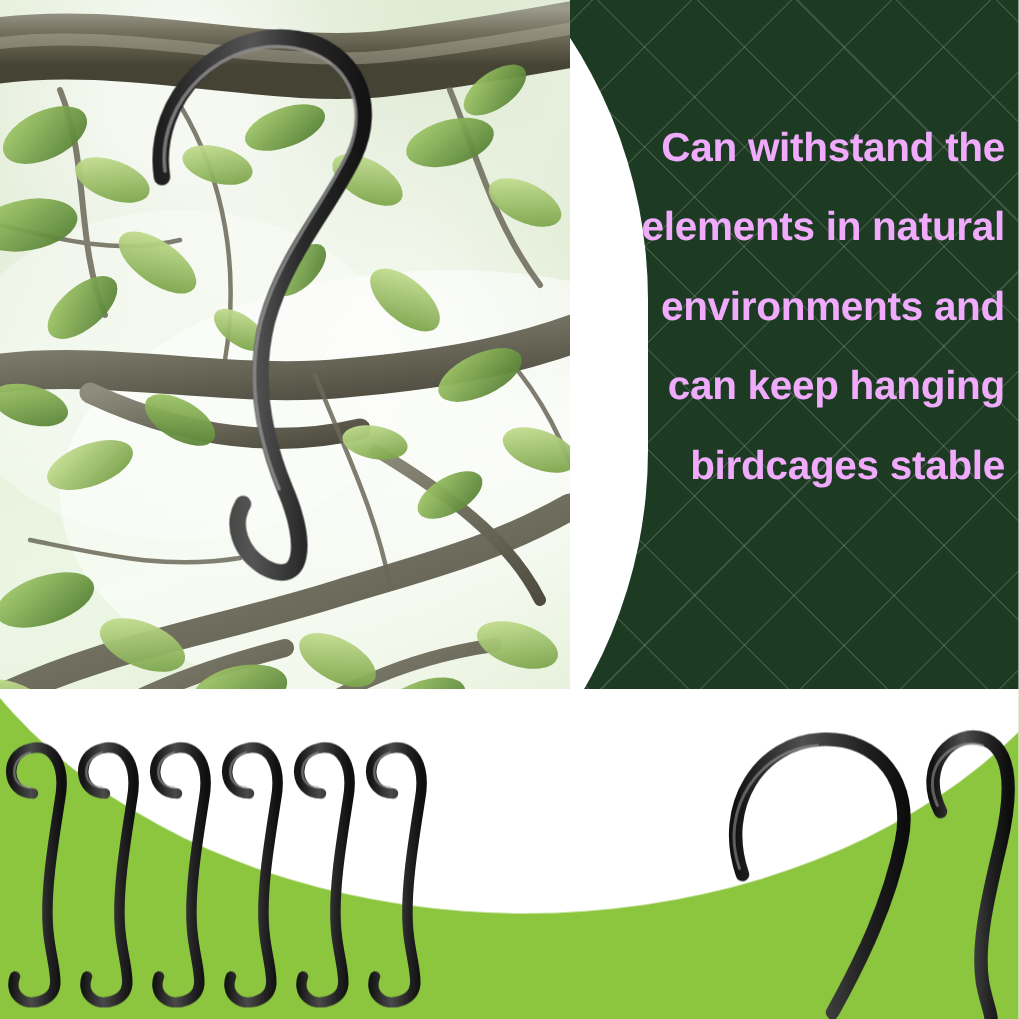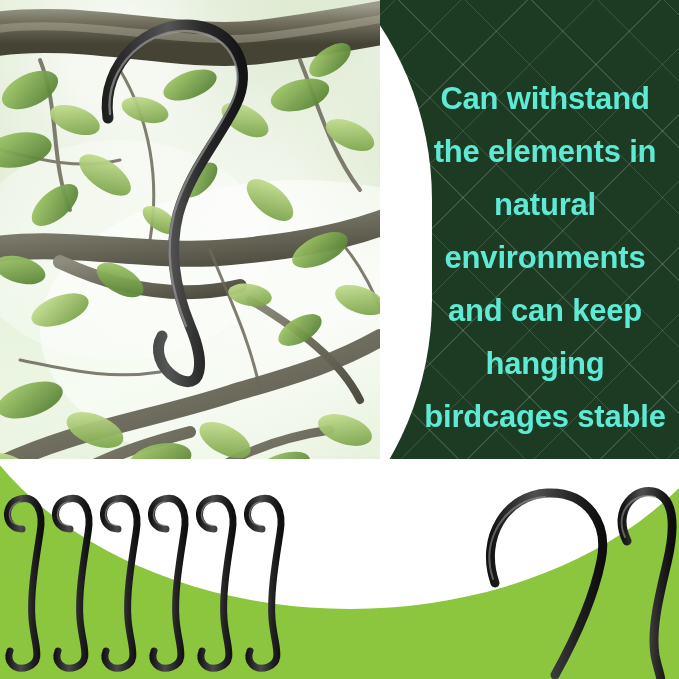--- a/index.html
+++ b/index.html
@@ -60,26 +60,26 @@
     width: 320px;
     height: 740px;
     background: #ffffff;
     border-radius: 0 420px 420px 0;
   }
   .panel-text {
     position: absolute;
     left: 40px;
     top: 72px;
     width: 250px;
-    color: #5eead4;
-    font-size: 31px;
+    color: #f0abfc;
+    font-size: 27px;
     line-height: 53px;
     font-weight: 700;
     letter-spacing: -0.2px;
-    text-align: center;
+    text-align: right;
     white-space: pre-wrap;
   }
 
   
   .bottom-band {
     position: absolute;
     left: 0;
     bottom: 0;
     width: 679px;
     height: 220px;

